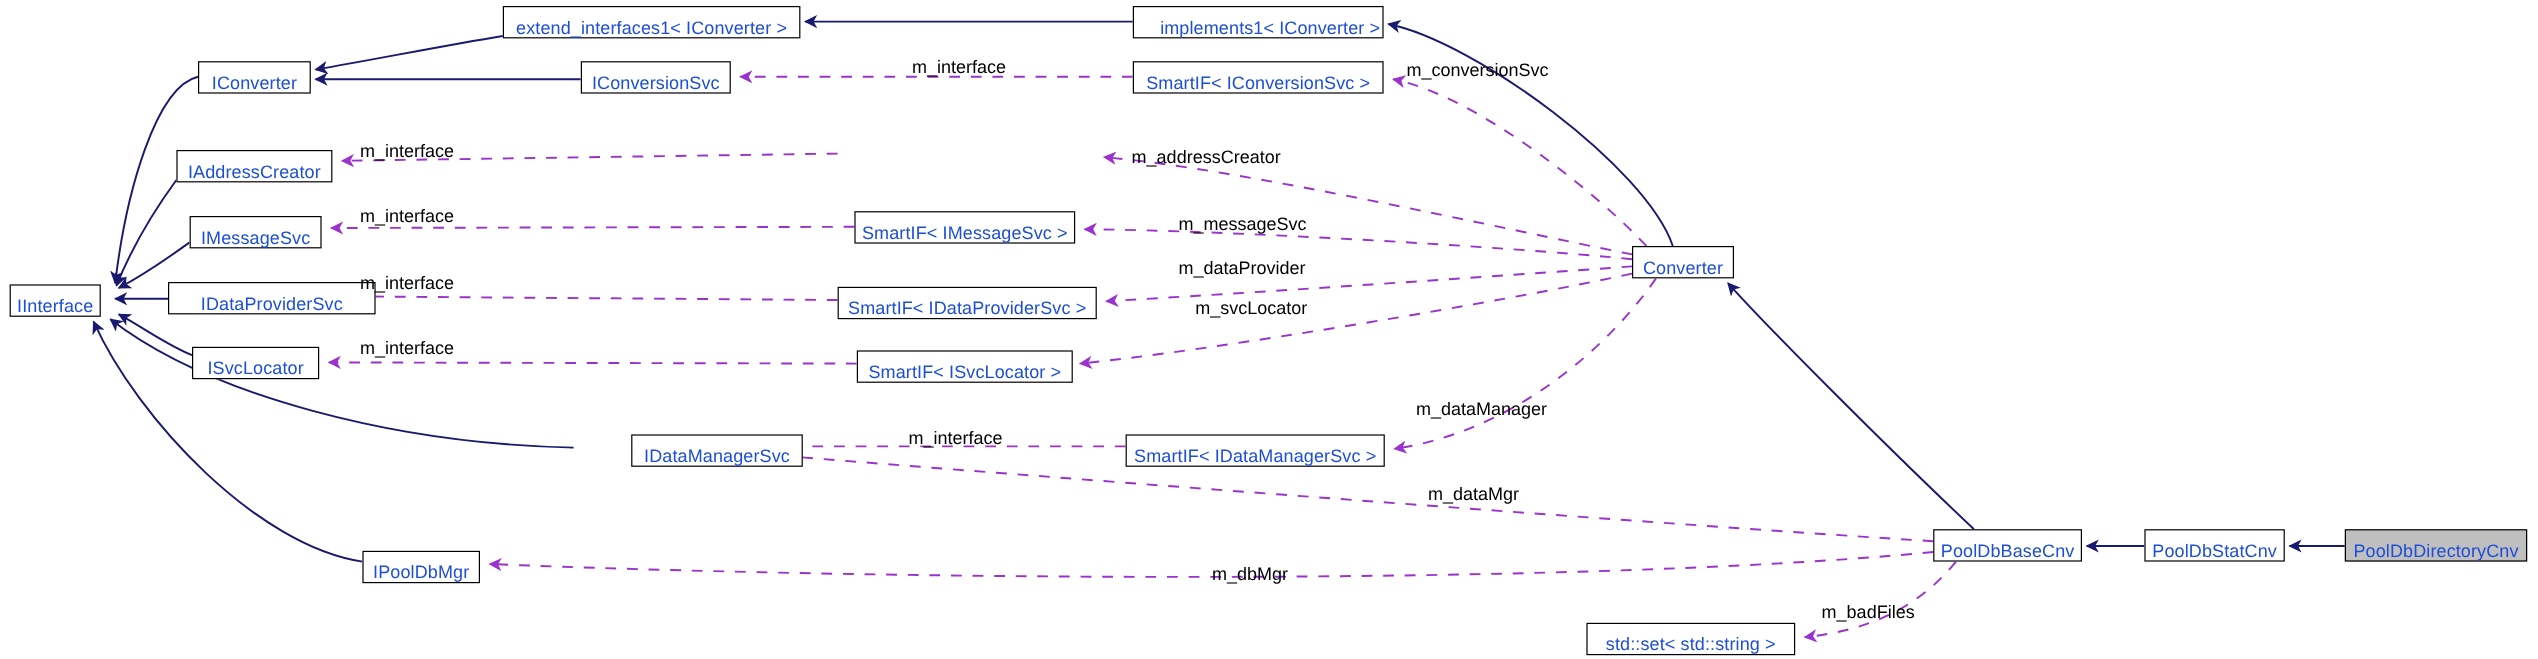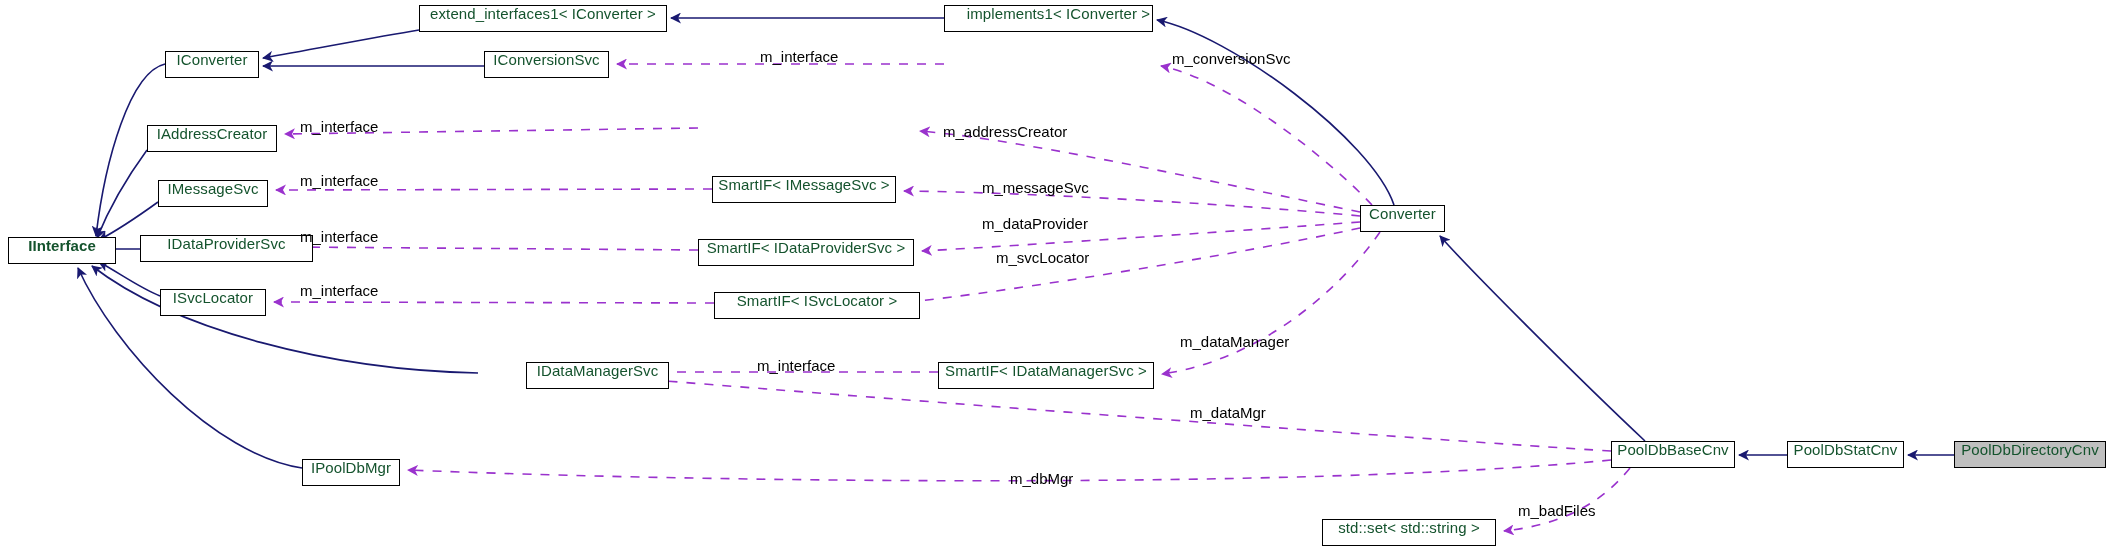--- a/index.html
+++ b/index.html
@@ -20,25 +20,25 @@
     left: 0;
     top: 0;
     width: 2115px;
     height: 549px;
   }
   .node {
     position: absolute;
     box-sizing: border-box;
     border: 1px solid #000000;
     background: #ffffff;
-    color: #14532d;
+    color: #1d4ed8;
     font-size: 15px;
     line-height: 1;
     display: flex;
-    align-items: flex-start;
+    align-items: flex-end;
     justify-content: center;
     white-space: nowrap;
     letter-spacing: 0.1px;
   }
   .node.highlight {
     background: #bfbfbf;
   }
   .edge-label {
     position: absolute;
     font-size: 15px;
@@ -120,21 +120,21 @@
       <path d="M1380,232 C1340,290 1260,360 1162,374"></path>
 
       <path d="M1611,451 C1430,440 900,400 629,378"></path>
 
       <path d="M1611,460 C1300,490 700,482 408,470"></path>
 
       <path d="M1630,468 C1600,505 1560,525 1504,531"></path>
     </g>
   </svg>
 
-  <div class="node" style="left:8px;  top:237px; width:108px;  height:27px;font-weight:bold;">
+  <div class="node" style="left:8px;  top:237px; width:76px;  height:27px;">
     <span>IInterface</span>
   </div>
   <div class="node" style="left:165px; top:51px;  width:94px;  height:27px;">
     <span>IConverter</span>
   </div>
   <div class="node" style="left:147px; top:125px; width:130px; height:27px;">
     <span>IAddressCreator</span>
   </div>
   <div class="node" style="left:158px; top:180px; width:110px; height:27px;">
     <span>IMessageSvc</span>
@@ -156,25 +156,28 @@
   </div>
   <div class="node" style="left:484px; top:51px;  width:125px; height:27px;">
     <span>IConversionSvc</span>
   </div>
   <div class="node" style="left:712px; top:176px; width:184px; height:27px;">
     <span>SmartIF&lt; IMessageSvc &gt;</span>
   </div>
   <div class="node" style="left:698px; top:239px; width:216px; height:27px;">
     <span>SmartIF&lt; IDataProviderSvc &gt;</span>
   </div>
-  <div class="node" style="left:714px; top:292px; width:206px; height:27px;">
+  <div class="node" style="left:714px; top:292px; width:180px; height:27px;">
     <span>SmartIF&lt; ISvcLocator &gt;</span>
   </div>
   <div class="node" style="left:944px; top:5px;   width:209px; height:27px;padding-left:20px;">
     <span>implements1&lt; IConverter &gt;</span>
+  </div>
+  <div class="node" style="left:944px; top:51px;  width:209px; height:27px;">
+    <span>SmartIF&lt; IConversionSvc &gt;</span>
   </div>
   <div class="node" style="left:938px; top:362px; width:216px; height:27px;">
     <span>SmartIF&lt; IDataManagerSvc &gt;</span>
   </div>
   <div class="node" style="left:1322px; top:519px; width:174px; height:27px;">
     <span>std::set&lt; std::string &gt;</span>
   </div>
   <div class="node" style="left:1360px; top:205px; width:85px;  height:27px;">
     <span>Converter</span>
   </div>

